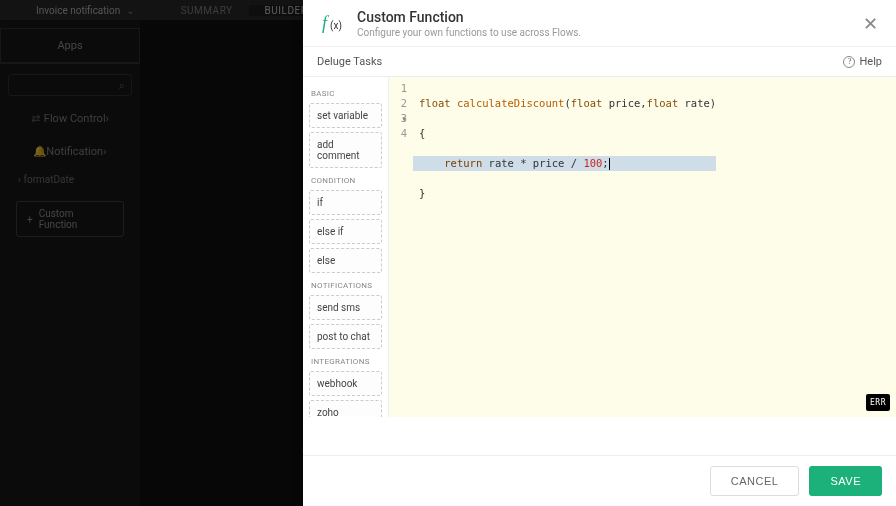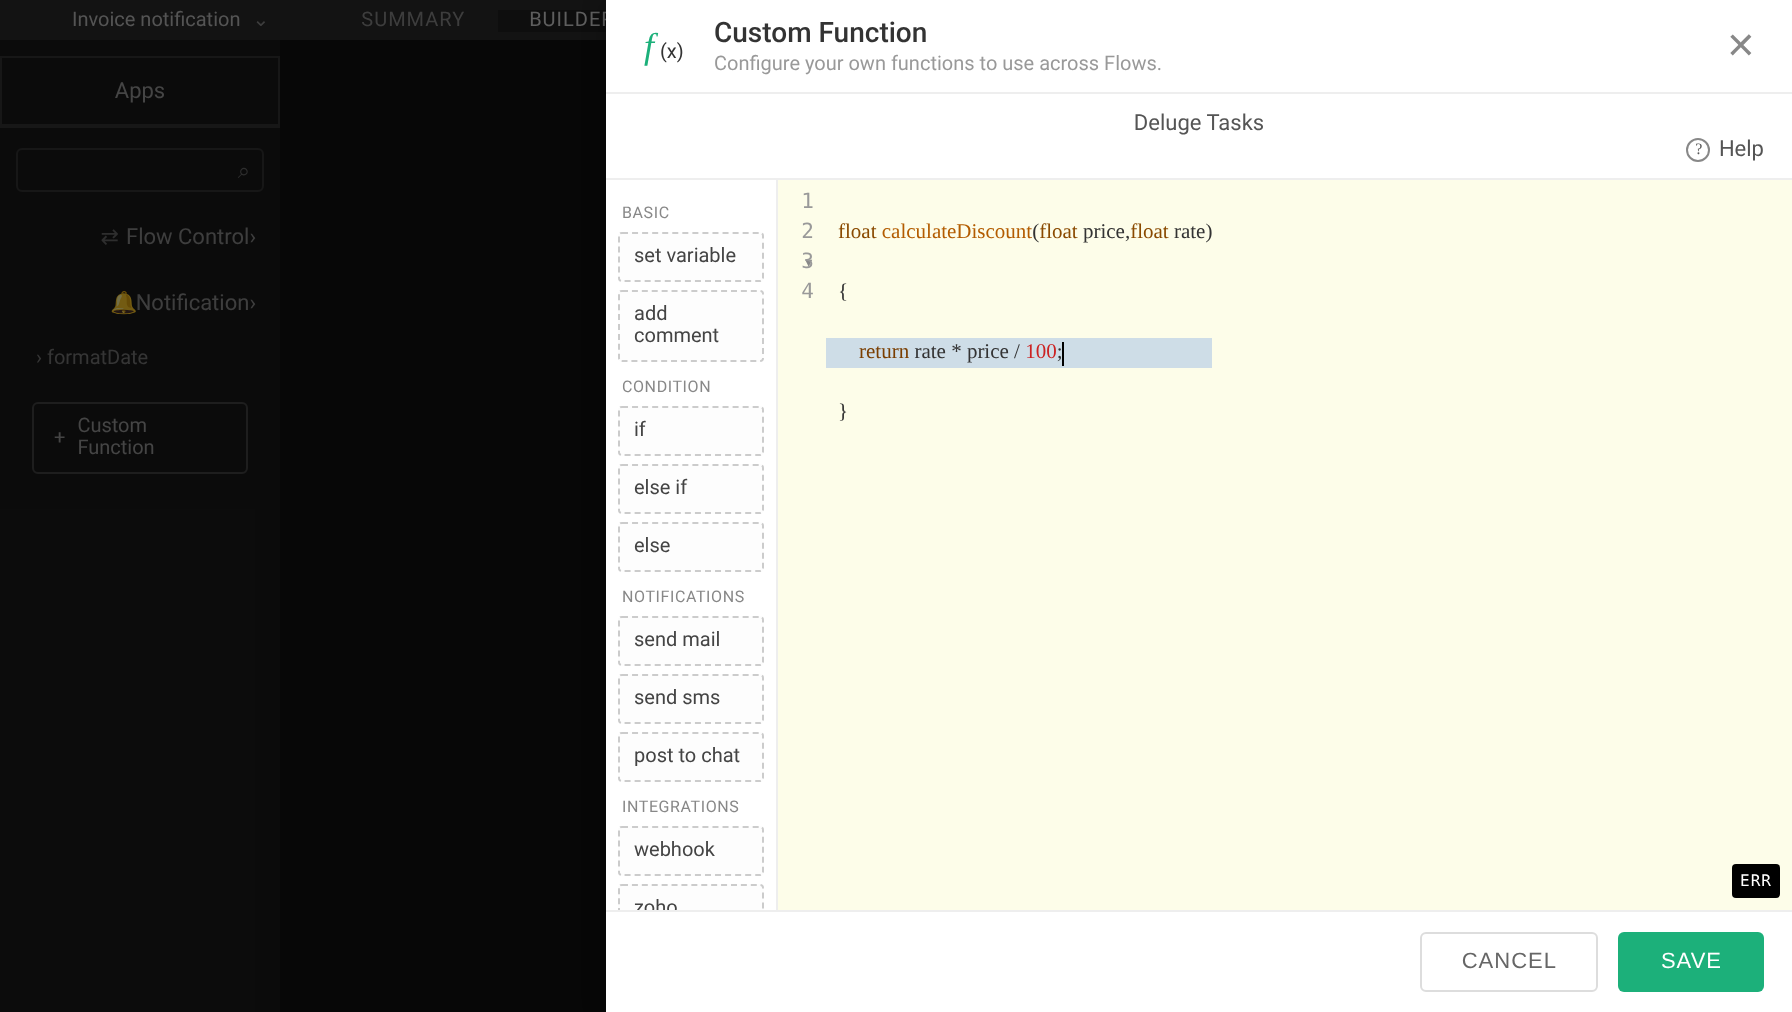--- a/index.html
+++ b/index.html
@@ -12,62 +12,62 @@
 .bg-top { height: 20px; background: #2a2a2a; display: flex; align-items: center; font-size: 10px; color: #bbb; }
 .bg-top .title { padding-left: 16px; padding-right: 30px; margin-left: 20px; }
 .bg-top .chev { color: #888; margin-left: 6px; }
 .bg-top .tab { padding: 0 16px; color: #888; letter-spacing: 0.5px; }
 .bg-top .tab.active { color: #d0d0d0; background: #1f1f1f; }
 
 .bg-sidebar { position: absolute; left: 0; top: 20px; bottom: 0; width: 140px; background: #1a1a1a; color: #888; font-size: 11px; }
 .bg-tabs2 { display: flex; border-bottom: 1px solid #333; margin: 8px 0 0 0; }
 .bg-tabs2 .t { flex:1; text-align:center; padding: 10px 0; color:#999; border: 1px solid #333; }
 .bg-search { margin: 10px 8px 6px; height: 22px; border:1px solid #333; border-radius: 3px; display:flex; align-items:center; justify-content:flex-end; padding-right:6px; color:#666; font-size:11px; }
-.bg-item { padding: 10px 12px; color:#8a8a8a; display:flex; align-items:center; justify-content:flex-end; }
+.bg-item { padding: 10px 12px; color:#8a8a8a; display:flex; align-items:center; justify-content:center; }
 .bg-item .ico { width:10px; display:inline-block; color:#666; }
 .bg-sub { padding: 6px 18px; color:#777; font-size:10px; }
 .bg-btn { margin: 10px 16px; border:1px solid #444; border-radius:3px; padding:6px 10px; font-size:10px; color:#999; display:flex; align-items:center; gap:6px; width:fit-content; }
 .bg-canvas { position:absolute; left:140px; top:20px; right:0; bottom:0; background:#111; }
 
 
 .modal { position: absolute; top: 0; right: 0; bottom: 0; width: 593px; background: #fff; display: flex; flex-direction: column; box-shadow: -2px 0 10px rgba(0,0,0,0.2); }
 
 .modal-head { display: flex; align-items: center; padding: 8px 14px; border-bottom: 1px solid #eee; }
 .fx-icon { width: 30px; height: 30px; display:flex; align-items:center; justify-content:center; margin-right: 10px; }
 .modal-head h2 { font-size: 14px; font-weight: 500; color: #333; }
 .modal-head p { font-size: 10px; color: #999; margin-top: 2px; }
 .close-x { margin-left: auto; color: #888; font-size: 18px; cursor: pointer; padding: 4px; }
 
-.sub-head { display: flex; align-items: center; padding: 8px 14px; border-bottom: 1px solid #eee; font-size: 11px; color: #555; flex-direction: column; }
+.sub-head { display: flex; align-items: center; padding: 8px 14px; border-bottom: 1px solid #eee; font-size: 11px; color: #555; }
 .help { margin-left: auto; display: flex; align-items: center; gap: 4px; color: #555; font-size: 11px; cursor:pointer; }
 .help-ico { width:12px; height:12px; border:1px solid #888; border-radius:50%; display:inline-flex; align-items:center; justify-content:center; font-size:8px; font-family: serif; }
 
 .modal-body { flex: 1; display: flex; overflow: hidden; }
 
 .tasks-panel { width: 86px; border-right: 1px solid #eee; padding: 8px 6px; overflow-y: auto; }
 .task-group { margin-bottom: 8px; }
 .task-group-title { font-size: 8px; color: #888; letter-spacing: 0.3px; margin: 4px 2px 5px; text-transform: uppercase; }
 .task-item { font-size: 10px; color: #444; padding: 6px 7px; border: 1px dashed #ccc; border-radius: 2px; margin-bottom: 4px; cursor: grab; background: #fdfdfd; }
 
 .editor { flex: 1; display: flex; flex-direction: column; position: relative; }
 .code-area { flex: 1; background: #fdfde9; display: flex; font-family: "Menlo", "Consolas", monospace; font-size: 10.5px; line-height: 15px; position: relative; overflow: auto; }
 .gutter { width: 24px; text-align: right; padding: 4px 6px 4px 0; color: #999; user-select: none; }
 .gutter div { height: 15px; }
 .fold { color:#888; font-size:9px; }
 .code { padding: 4px 6px; white-space: pre; color: #333; position: relative; }
-.code-line { height: 15px; font-family: Liberation Serif, serif; }
+.code-line { height: 15px; }
 .code-line.hl { background: rgba(160, 190, 230, 0.5); margin-left: -6px; padding-left: 6px; width: calc(100% + 6px); }
 .tok-type { color: #8a4a00; }
 .tok-fn { color: #b35c00; }
 .tok-kw { color: #7a3e00; }
 .tok-num { color: #c22; }
 .cursor { display:inline-block; width:1px; height:12px; background:#000; vertical-align:middle; }
 .err-badge { position:absolute; right:6px; bottom:6px; background:#000; color:#fff; font-size:8px; padding:1px 4px; border-radius:2px; letter-spacing:0.5px; }
 
-.modal-foot { border-top: 1px solid #eee; padding: 10px 14px; display: flex; justify-content: flex-end; gap: 10px; }
+.modal-foot { border-top: 1px solid #eee; padding: 10px 14px; display: flex; justify-content: flex-end; gap: 10px; margin-top: 38px; }
 .btn { font-size: 11px; padding: 8px 20px; border-radius: 3px; border: 1px solid transparent; cursor: pointer; letter-spacing: 0.5px; }
 .btn-cancel { background: #fff; border-color: #ddd; color: #666; }
 .btn-save { background: #1cb07a; color: #fff; }
 
 
 .tasks-panel::-webkit-scrollbar { width: 0; }
 </style>
 </head>
 <body>
 
@@ -133,21 +133,20 @@
           <div class="task-item">add comment</div>
         </div>
         <div class="task-group">
           <div class="task-group-title">CONDITION</div>
           <div class="task-item">if</div>
           <div class="task-item">else if</div>
           <div class="task-item">else</div>
         </div>
         <div class="task-group">
           <div class="task-group-title">NOTIFICATIONS</div>
-          <div class="task-item">send mail</div>
           <div class="task-item">send sms</div>
           <div class="task-item">post to chat</div>
         </div>
         <div class="task-group">
           <div class="task-group-title">INTEGRATIONS</div>
           <div class="task-item">webhook</div>
           <div class="task-item">zoho integration</div>
         </div>
       </div>
 

